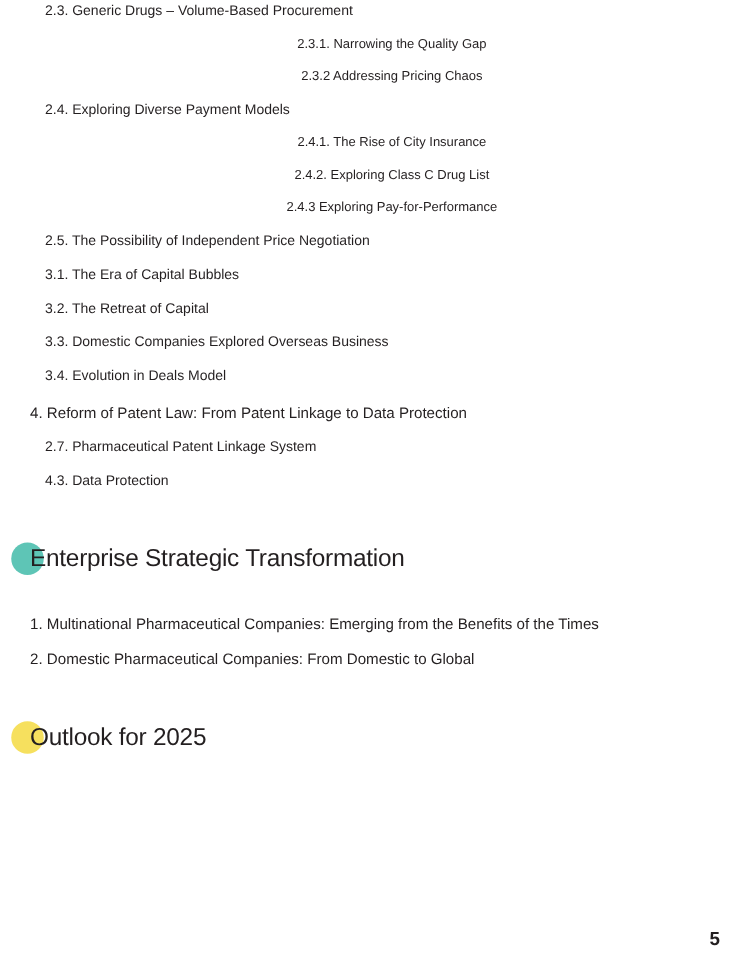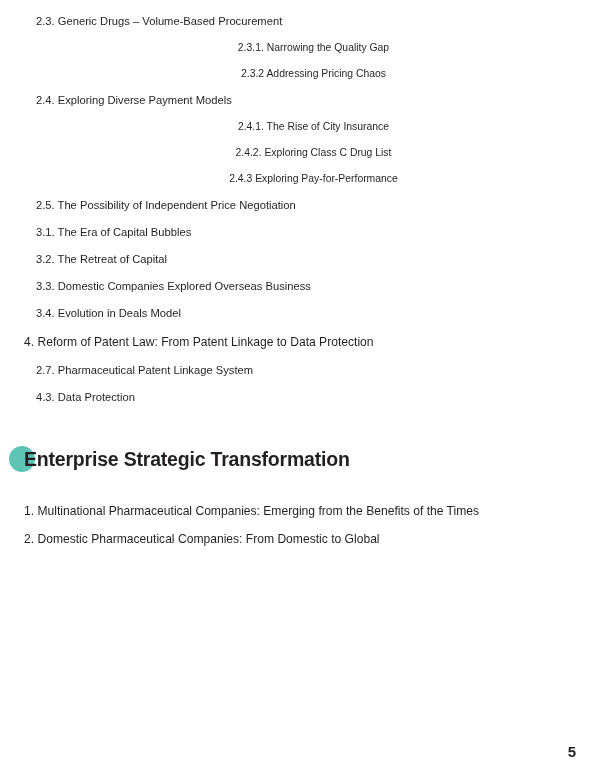--- a/index.html
+++ b/index.html
@@ -18,21 +18,21 @@
   .page {
     position: relative;
     width: 600px;
     height: 776px;
     box-sizing: border-box;
     padding: 0 24px;
   }
 
   
   .toc {
-    padding-top: 14px;
+    padding-top: 2px;
   }
   .entry {
     font-size: 11.3px;
     line-height: 1.25;
     color: #231f20;
     white-space: nowrap;
   }
   .lvl1 {
     font-size: 12.1px;
     margin-left: 0px;
@@ -74,21 +74,21 @@
     height: 26px;
     border-radius: 50%;
     z-index: 0;
   }
   .circle.teal { background: #5ec5b6; }
   .circle.yellow { background: #f6e05e; }
   .section-title {
     position: relative;
     z-index: 1;
     font-size: 19.5px;
-    font-weight: bold;
+    font-weight: normal;
     letter-spacing: -0.2px;
     color: #231f20;
   }
 
   .after-heading-list .entry {
     margin-top: 0;
   }
   .gap-1 { height: 20px; }
 
   
@@ -128,15 +128,19 @@
     <span class="circle teal"></span>
     <span class="section-title">Enterprise Strategic Transformation</span>
   </div>
 
   <div class="after-heading-list">
     <div class="gap-1"></div>
     <div class="entry lvl1 first">1. Multinational Pharmaceutical Companies: Emerging from the Benefits of the Times</div>
     <div class="entry lvl1">2. Domestic Pharmaceutical Companies: From Domestic to Global</div>
   </div>
 
+  <div class="section-heading">
+    <span class="circle yellow"></span>
+    <span class="section-title">Outlook for 2025</span>
+  </div>
 
   <div class="page-number">5</div>
 </div>
 
 </body></html>

